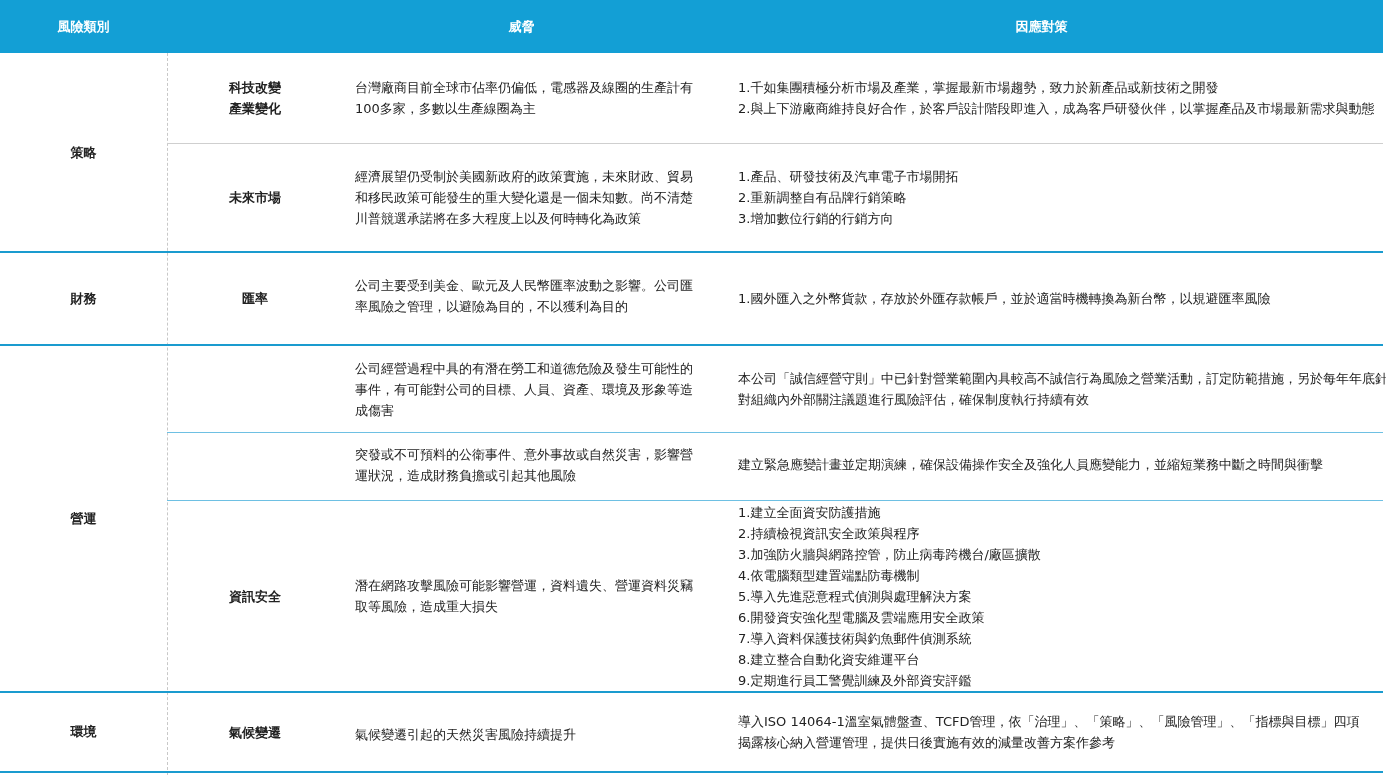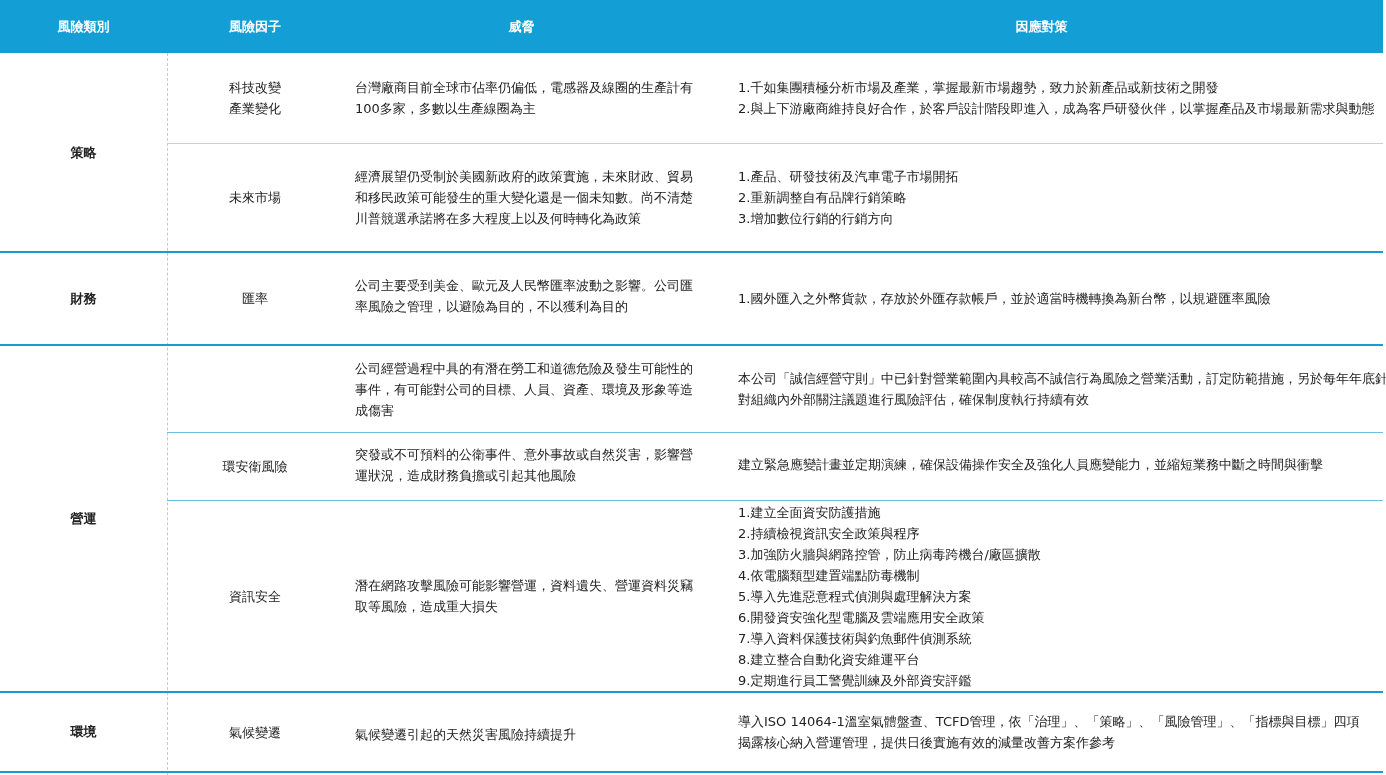--- a/index.html
+++ b/index.html
@@ -32,36 +32,35 @@
     }
     .hline.blue { border-top: 2px solid #1a9bcf; }
     .hline.lightblue { border-top: 1px solid #6ec0e3; }
     .hline.gray { border-top: 1px solid #cfcfcf; }
     .cell {
       position: absolute;
       display: flex; align-items: center;
       font-size: 13px; line-height: 21px;
     }
     .cat { justify-content: center; font-weight: bold; }
-    .factor { justify-content: center; font-weight: normal; text-align: right; }
+    .factor { justify-content: center; font-weight: bold; text-align: right; }
     .threat { padding: 0; }
     .resp { padding: 0; margin-left: 22px; }
     .multiline { display: block; }
     .list { margin: 0; padding: 0; list-style: none; }
     .list li { padding-left: 14px; text-indent: -14px; }
     .factor-lines { display: flex; flex-direction: column; align-items: center; }
   </style>
 </head>
 <body>
 
 <div class="table">
 
   <div class="header">
     <div class="hcell" style="left:0;width:167px;">風險類別</div>
-    <div class="hcell" style="left:167px;width:176px;">風險因子</div>
     <div class="hcell" style="left:343px;width:357px;">威脅</div>
     <div class="hcell" style="left:700px;width:683px;">因應對策</div>
   </div>
 
   <div class="vline"></div>
 
   <div class="hline gray" style="left:167px;width:1216px;top:143px;"></div>
   <div class="hline blue" style="left:0;width:1383px;top:251px;"></div>
   <div class="hline blue" style="left:0;width:1383px;top:344px;"></div>
   <div class="hline lightblue" style="left:167px;width:1216px;top:432px;"></div>
@@ -116,23 +115,20 @@
     </ul>
   </div>
 
   <div class="cell threat" style="left:355px;width:345px;top:346px;height:86px;">
     <span class="multiline">公司經營過程中具的有潛在勞工和道德危險及發生可能性的事件，有可能對公司的目標、人員、資產、環境及形象等造成傷害</span>
   </div>
   <div class="cell resp" style="left:716px;width:655px;top:346px;height:86px;">
     <span class="multiline">本公司「誠信經營守則」中已針對營業範圍內具較高不誠信行為風險之營業活動，訂定防範措施，另於每年年底針對組織內外部關注議題進行風險評估，確保制度執行持續有效</span>
   </div>
 
-  <div class="cell factor" style="left:167px;width:176px;top:433px;height:67px;">
-    <span>環安衛風險</span>
-  </div>
   <div class="cell threat" style="left:355px;width:345px;top:433px;height:63px;">
     <span class="multiline">突發或不可預料的公衛事件、意外事故或自然災害，影響營運狀況，造成財務負擔或引起其他風險</span>
   </div>
   <div class="cell resp" style="left:716px;width:655px;top:433px;height:63px;">
     <span class="multiline">建立緊急應變計畫並定期演練，確保設備操作安全及強化人員應變能力，並縮短業務中斷之時間與衝擊</span>
   </div>
 
   <div class="cell factor" style="left:167px;width:176px;top:501px;height:190px;">
     <span>資訊安全</span>
   </div>

